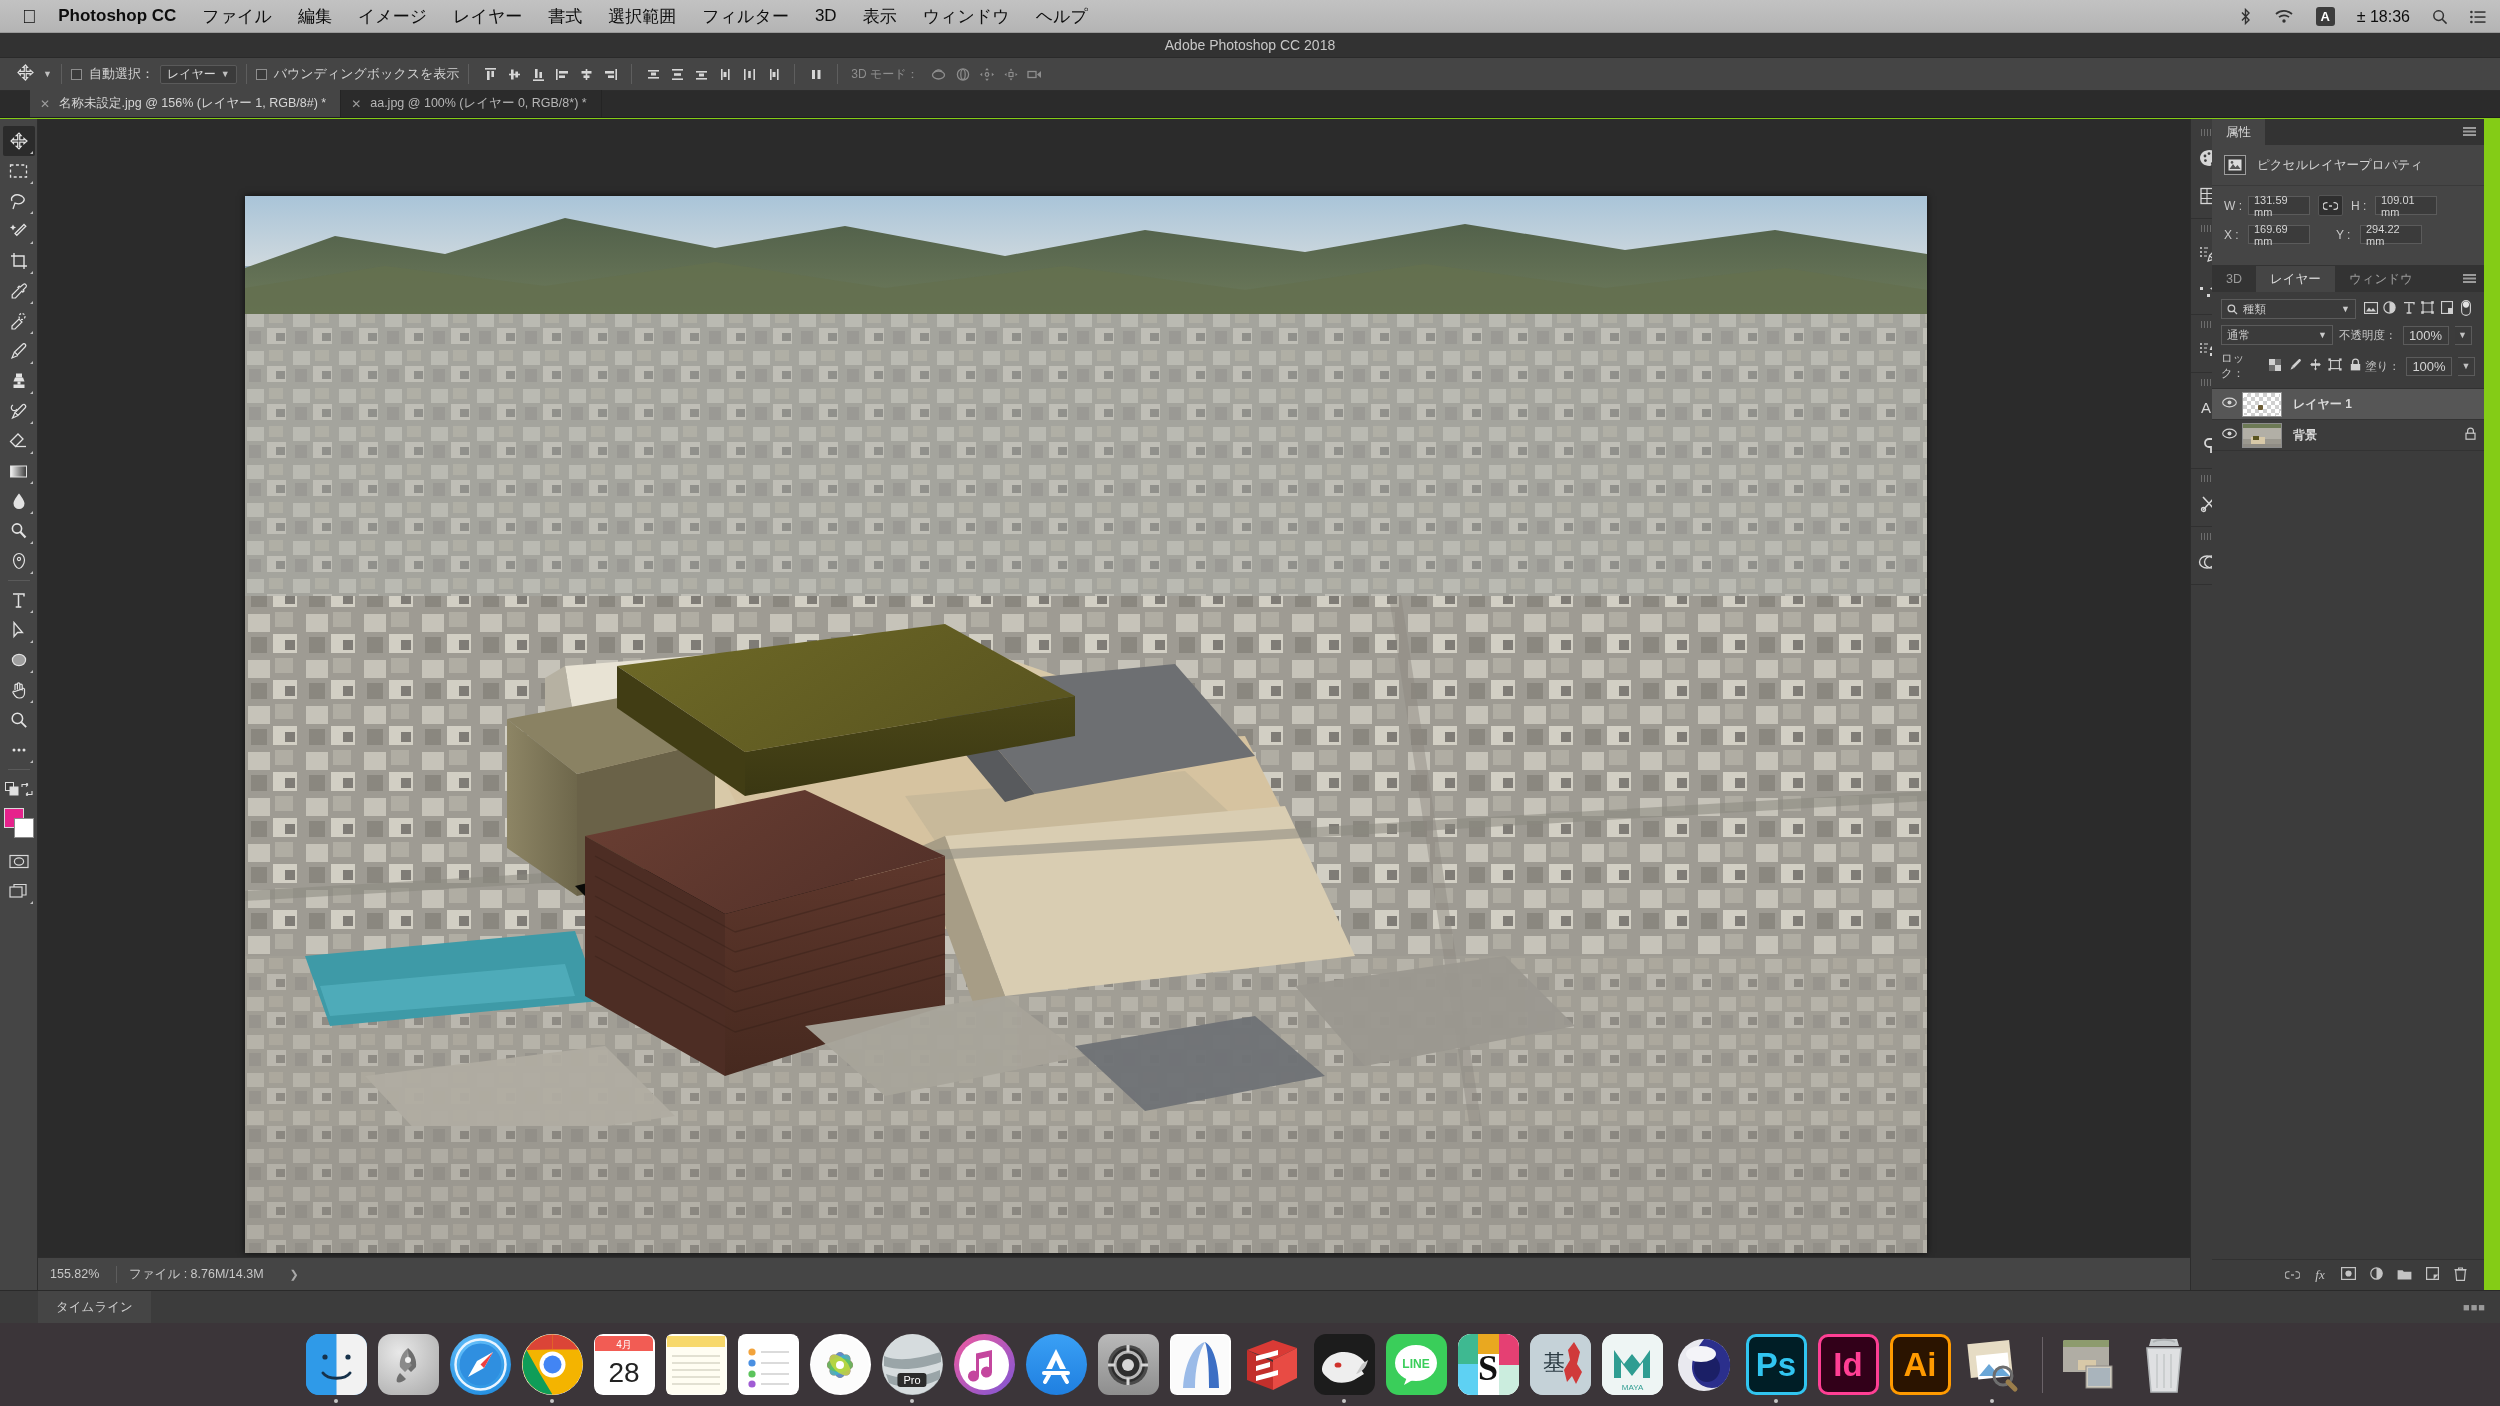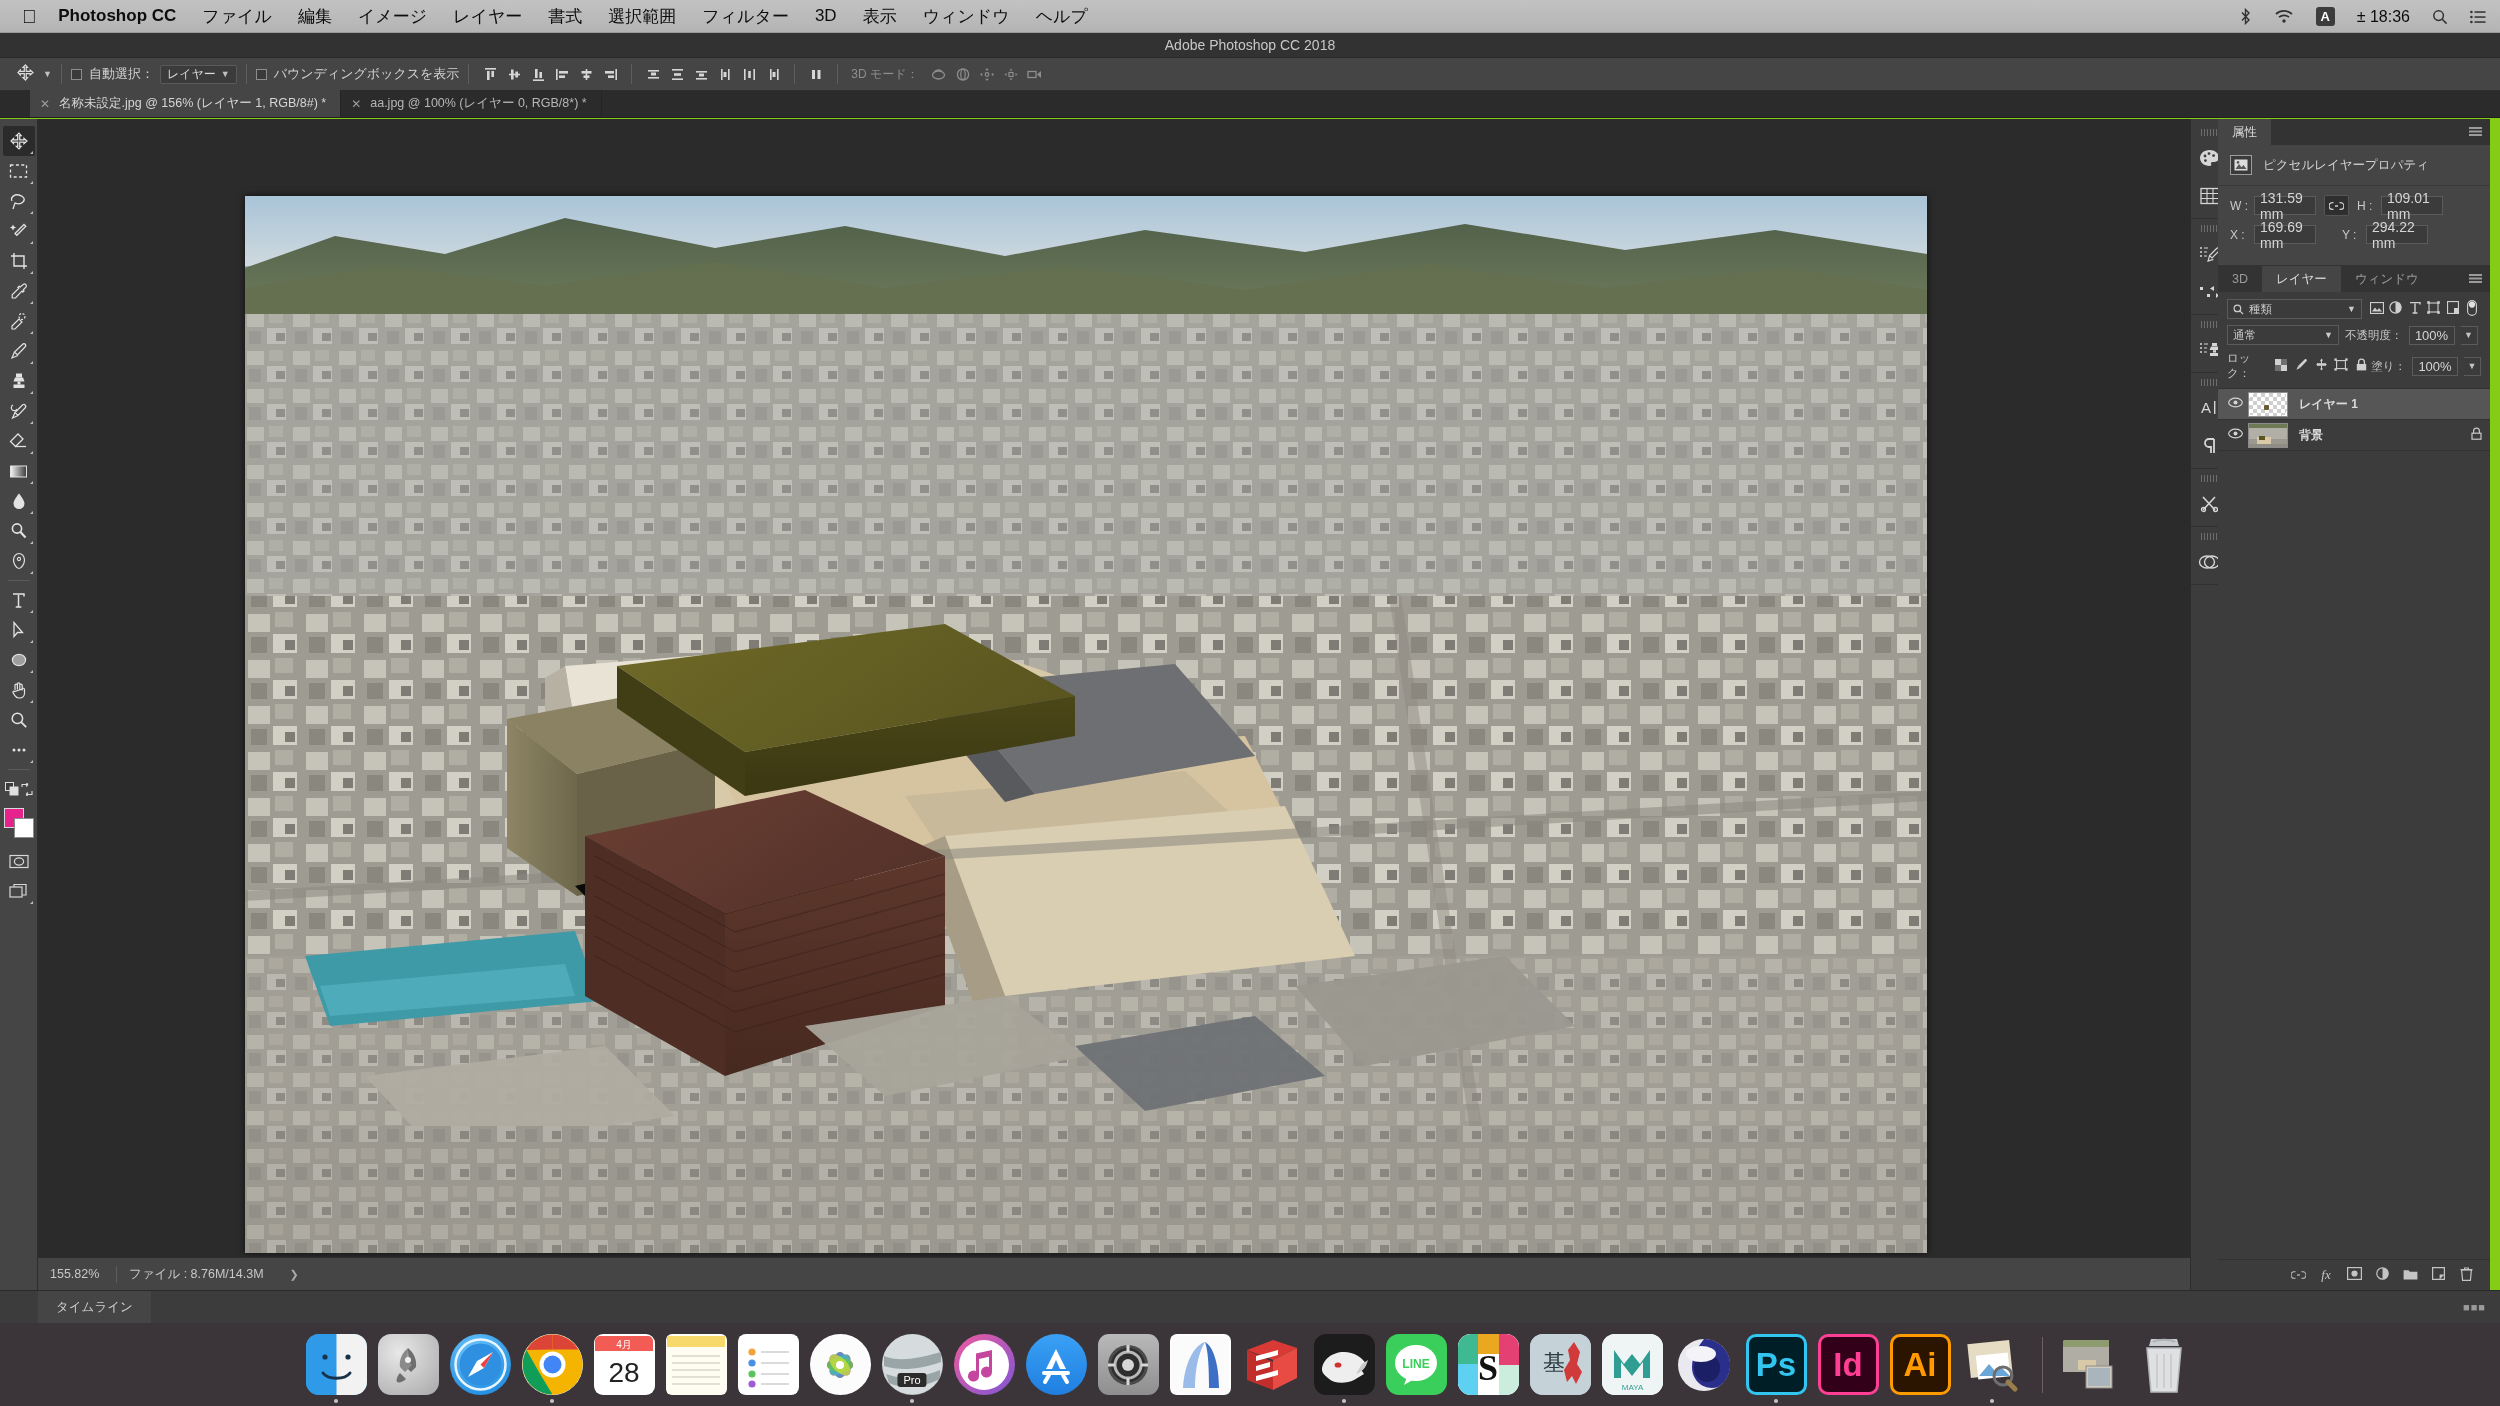--- a/index.html
+++ b/index.html
@@ -134,38 +134,38 @@
     background:#3c3c3c; border-left:1px solid #2d2d2d;
     display:flex; flex-direction:column; align-items:center; padding-top:4px;
   }
   .rail .grip{ width:18px; height:7px; margin:6px 0 3px;
     background:repeating-linear-gradient(90deg,#6d6d6d 0 1px,transparent 1px 3px); }
   .rail .ri{ width:34px; height:38px; display:flex; align-items:center; justify-content:center; color:#d2d2d2; }
   .rail .grp{ width:38px; display:flex; flex-direction:column; align-items:center; border-bottom:1px solid #303030; padding-bottom:3px; }
 
   
   .panels{
-    position:absolute; right:10px; top:86px; width:272px; bottom:33px;
+    position:absolute; right:16px; top:86px; width:272px; bottom:33px;
     background:#3c3c3c; display:flex; flex-direction:column;
   }
   .ptabs{ height:26px; background:#333333; display:flex; align-items:stretch; position:relative; }
   .ptab{ display:flex; align-items:center; padding:0 14px; font-size:12.5px; color:#9b9b9b; background:#333333; }
   .ptab.active{ background:#454545; color:#d8d8d8; }
   .pmenu{ position:absolute; right:8px; top:7px; color:#9b9b9b; font-size:12px; line-height:1; }
 
   .props{ background:#454545; border-bottom:1px solid #333; }
   .prop-head{ display:flex; align-items:center; gap:11px; padding:10px 12px; }
   .prop-ico{ width:22px; height:20px; border:1px solid #9d9d9d; background:#3a3a3a;
     display:flex; align-items:center; justify-content:center; color:#ddd;}
   .prop-title{ font-size:12.5px; color:#d2d2d2; }
   .prop-rows{ border-top:1px solid #3a3a3a; padding:9px 12px 12px; }
   .prow{ display:flex; align-items:center; gap:0; margin-bottom:9px; }
   .pk{ font-size:12px; color:#c9c9c9; width:24px; }
   .pv{ background:#3b3b3b; border:1px solid #5b5b5b; color:#d6d6d6;
-    font-size:14px; padding:2px 5px; width:62px; height:19px; display:flex; align-items:center;}
+    font-size:11px; padding:2px 5px; width:62px; height:19px; display:flex; align-items:center;}
   .linkbtn{ width:25px; height:21px; margin:0 8px; background:#2f2f2f; border:1px solid #555;
     display:flex; align-items:center; justify-content:center; color:#cfcfcf; font-size:12px; border-radius:2px;}
   .gap16{ width:26px; }
 
   .layers{ flex:1; display:flex; flex-direction:column; background:#3c3c3c; }
   .lyr-tabs{ height:26px; background:#333; display:flex; position:relative; }
   .lyr-filter{ display:flex; align-items:center; gap:0; padding:7px 9px 6px; }
   .filtersel{ flex:1; height:20px; background:#3b3b3b; border:1px solid #5b5b5b;
     display:flex; align-items:center; padding:0 5px; font-size:11.5px; color:#cbcbcb; gap:5px;}
   .filtersel .cv{ margin-left:auto; font-size:9px; }

